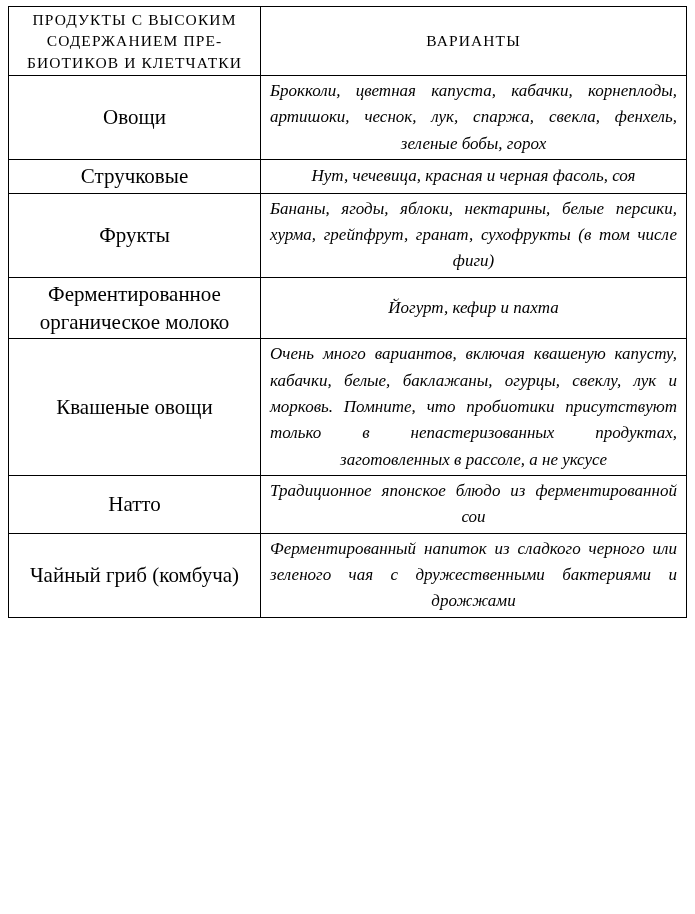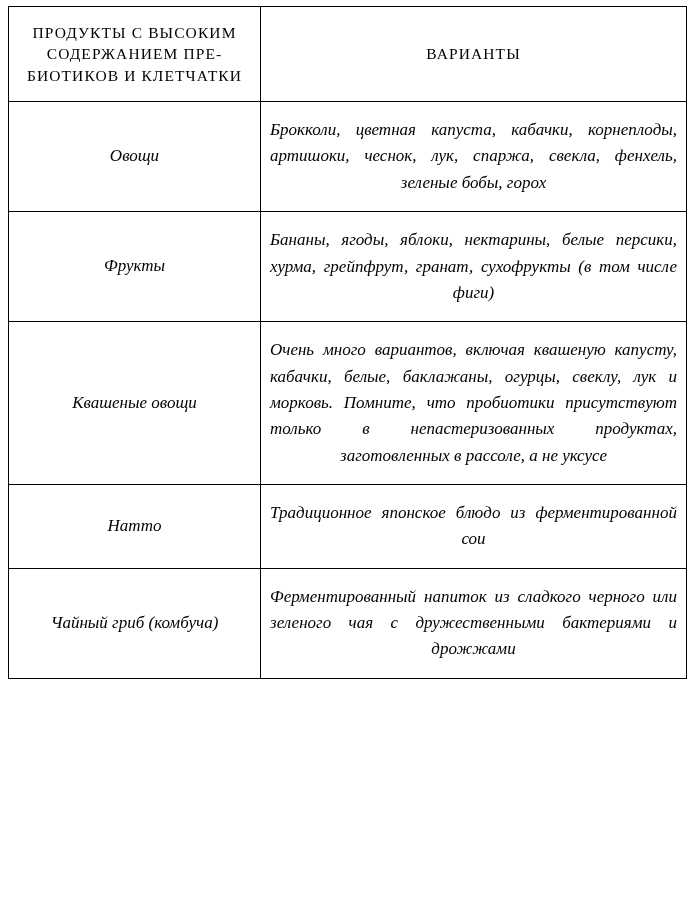--- a/index.html
+++ b/index.html
@@ -24,40 +24,39 @@
   table.food-table {
     width: 100%;
     border-collapse: collapse;
     table-layout: fixed;
   }
   table.food-table, table.food-table th, table.food-table td {
     border: 1.5px solid #000000;
   }
   table.food-table th, table.food-table td {
     vertical-align: middle;
-    padding: 15px 9px;
+    padding: 2px 9px;
   }
   col.col-left { width: 252px; }
   col.col-right { width: auto; }
 
   .head-cell {
     text-align: center;
     font-family: "Liberation Serif", serif;
     font-weight: normal;
     font-size: 15.5px;
     letter-spacing: 1.1px;
     line-height: 1.38;
     text-transform: uppercase;
     padding-top: 10px;
     padding-bottom: 10px;
   }
   .cat-cell {
     text-align: center;
-    font-style: italic;
-    font-size: 17px;
+    font-size: 21px;
     line-height: 1.35;
   }
   .var-cell {
     text-align: center;
     font-style: italic;
     font-size: 17px;
     line-height: 1.55;
     margin-left: 47px;
   }
   .var-cell.justified {
@@ -79,22 +78,30 @@
         <th class="head-cell">ПРОДУКТЫ С ВЫСОКИМ СОДЕРЖАНИЕМ ПРЕ-БИОТИКОВ И КЛЕТЧАТКИ</th>
         <th class="head-cell">ВАРИАНТЫ</th>
       </tr>
     </thead>
     <tbody>
       <tr>
         <td class="cat-cell">Овощи</td>
         <td class="var-cell justified">Брокколи, цветная капуста, кабачки, корнеплоды, артишоки, чеснок, лук, спаржа, свекла, фенхель, зеленые бобы, горох</td>
       </tr>
       <tr>
+        <td class="cat-cell">Стручковые</td>
+        <td class="var-cell justified">Нут, чечевица, красная и черная фасоль, соя</td>
+      </tr>
+      <tr>
         <td class="cat-cell">Фрукты</td>
         <td class="var-cell justified">Бананы, ягоды, яблоки, нектарины, белые персики, хурма, грейпфрут, гранат, сухофрукты (в том числе фиги)</td>
+      </tr>
+      <tr>
+        <td class="cat-cell">Ферментированное органическое молоко</td>
+        <td class="var-cell">Йогурт, кефир и пахта</td>
       </tr>
       <tr>
         <td class="cat-cell">Квашеные овощи</td>
         <td class="var-cell justified">Очень много вариантов, включая квашеную капусту, кабачки, белые, баклажаны, огурцы, свеклу, лук и морковь. Помните, что пробиотики присутствуют только в непастеризованных продуктах, заготовленных в рассоле, а не уксусе</td>
       </tr>
       <tr>
         <td class="cat-cell">Натто</td>
         <td class="var-cell justified">Традиционное японское блюдо из ферментированной сои</td>
       </tr>
       <tr>

